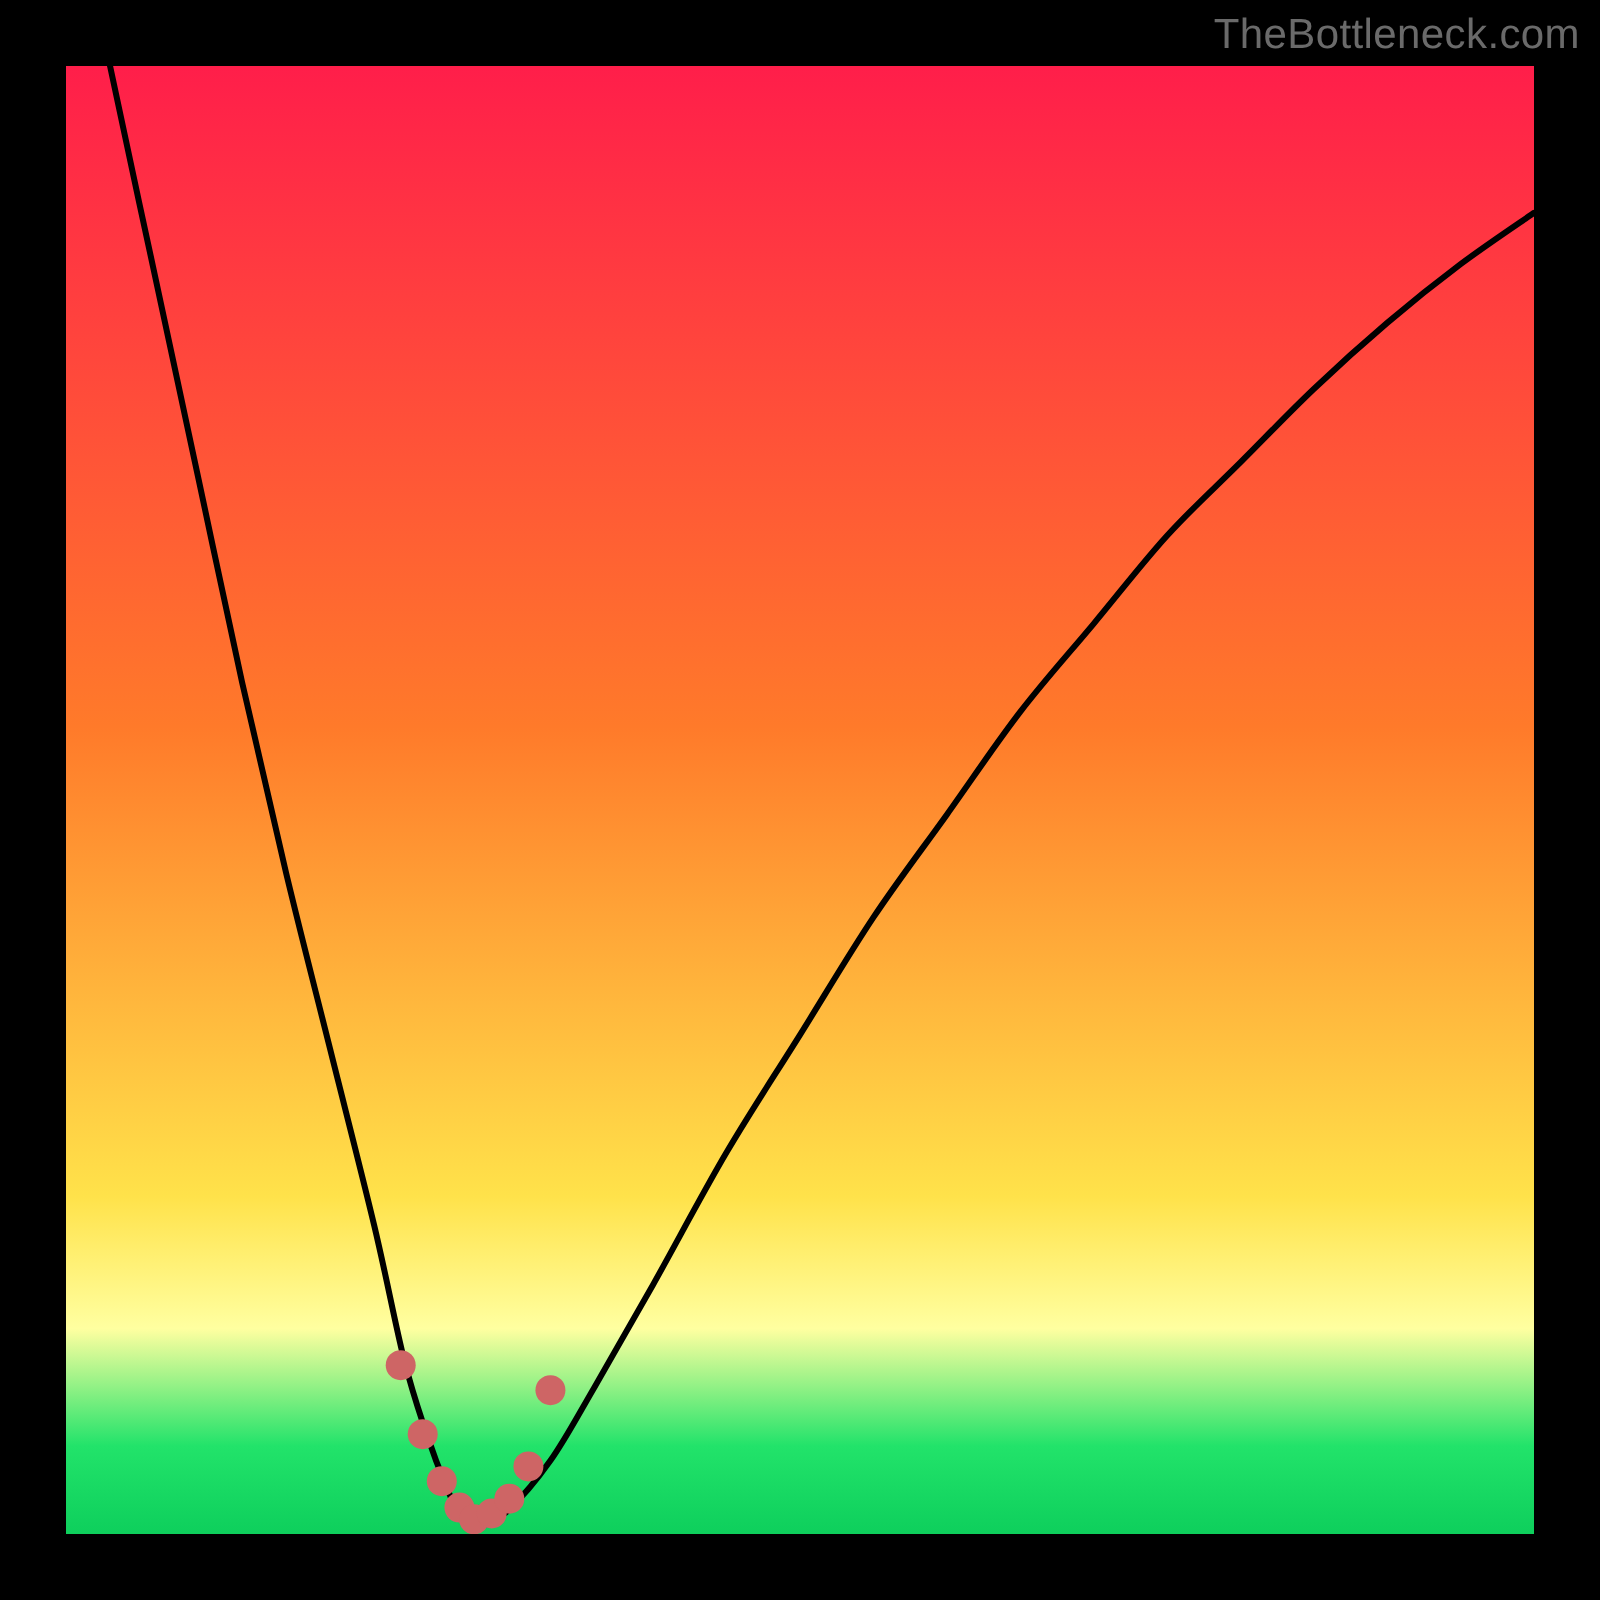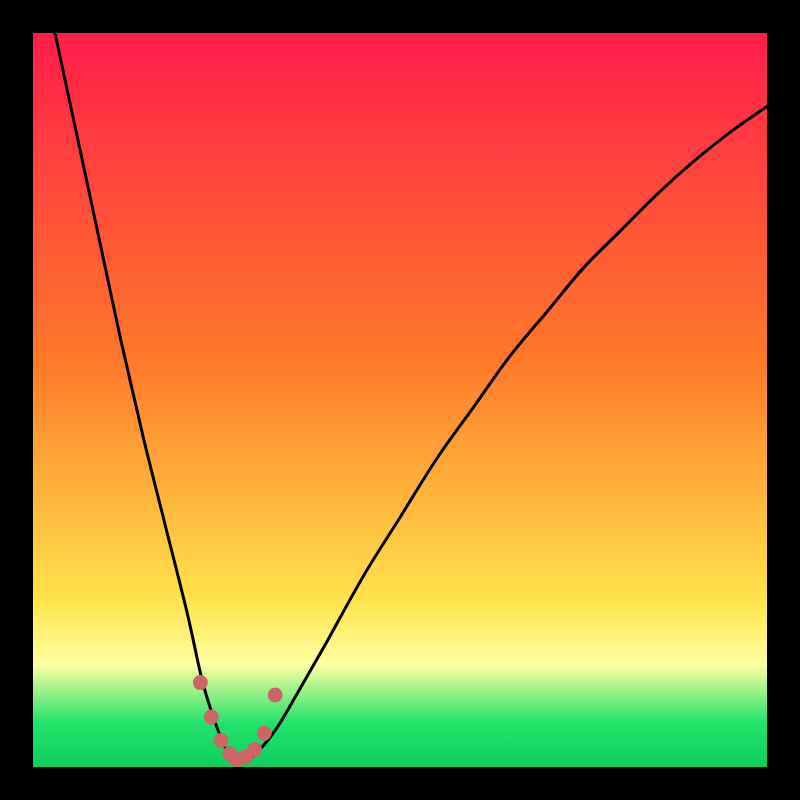--- a/index.html
+++ b/index.html
@@ -46,20 +46,21 @@
     font-size: 21px;
     color: #6a6a6a;
     font-weight: 400;
     letter-spacing: 0.2px;
   }
 </style>
 </head>
 <body>
 
 <div class="stage">
+  <div class="source-label">TheBottleneck.com</div>
 
   <div class="plot-area">
     <svg class="gradient-bg" viewBox="0 0 734 734" preserveAspectRatio="none">
       <defs>
         <linearGradient id="bg-grad" x1="0" y1="0" x2="0" y2="1">
             <stop offset="0%" stop-color="#ff1e4a"></stop>
             <stop offset="45%" stop-color="#ff7a2a"></stop>
             <stop offset="77%" stop-color="#ffe24a"></stop>
             <stop offset="86%" stop-color="#ffffa0"></stop>
             <stop offset="94%" stop-color="#22e36a"></stop>

